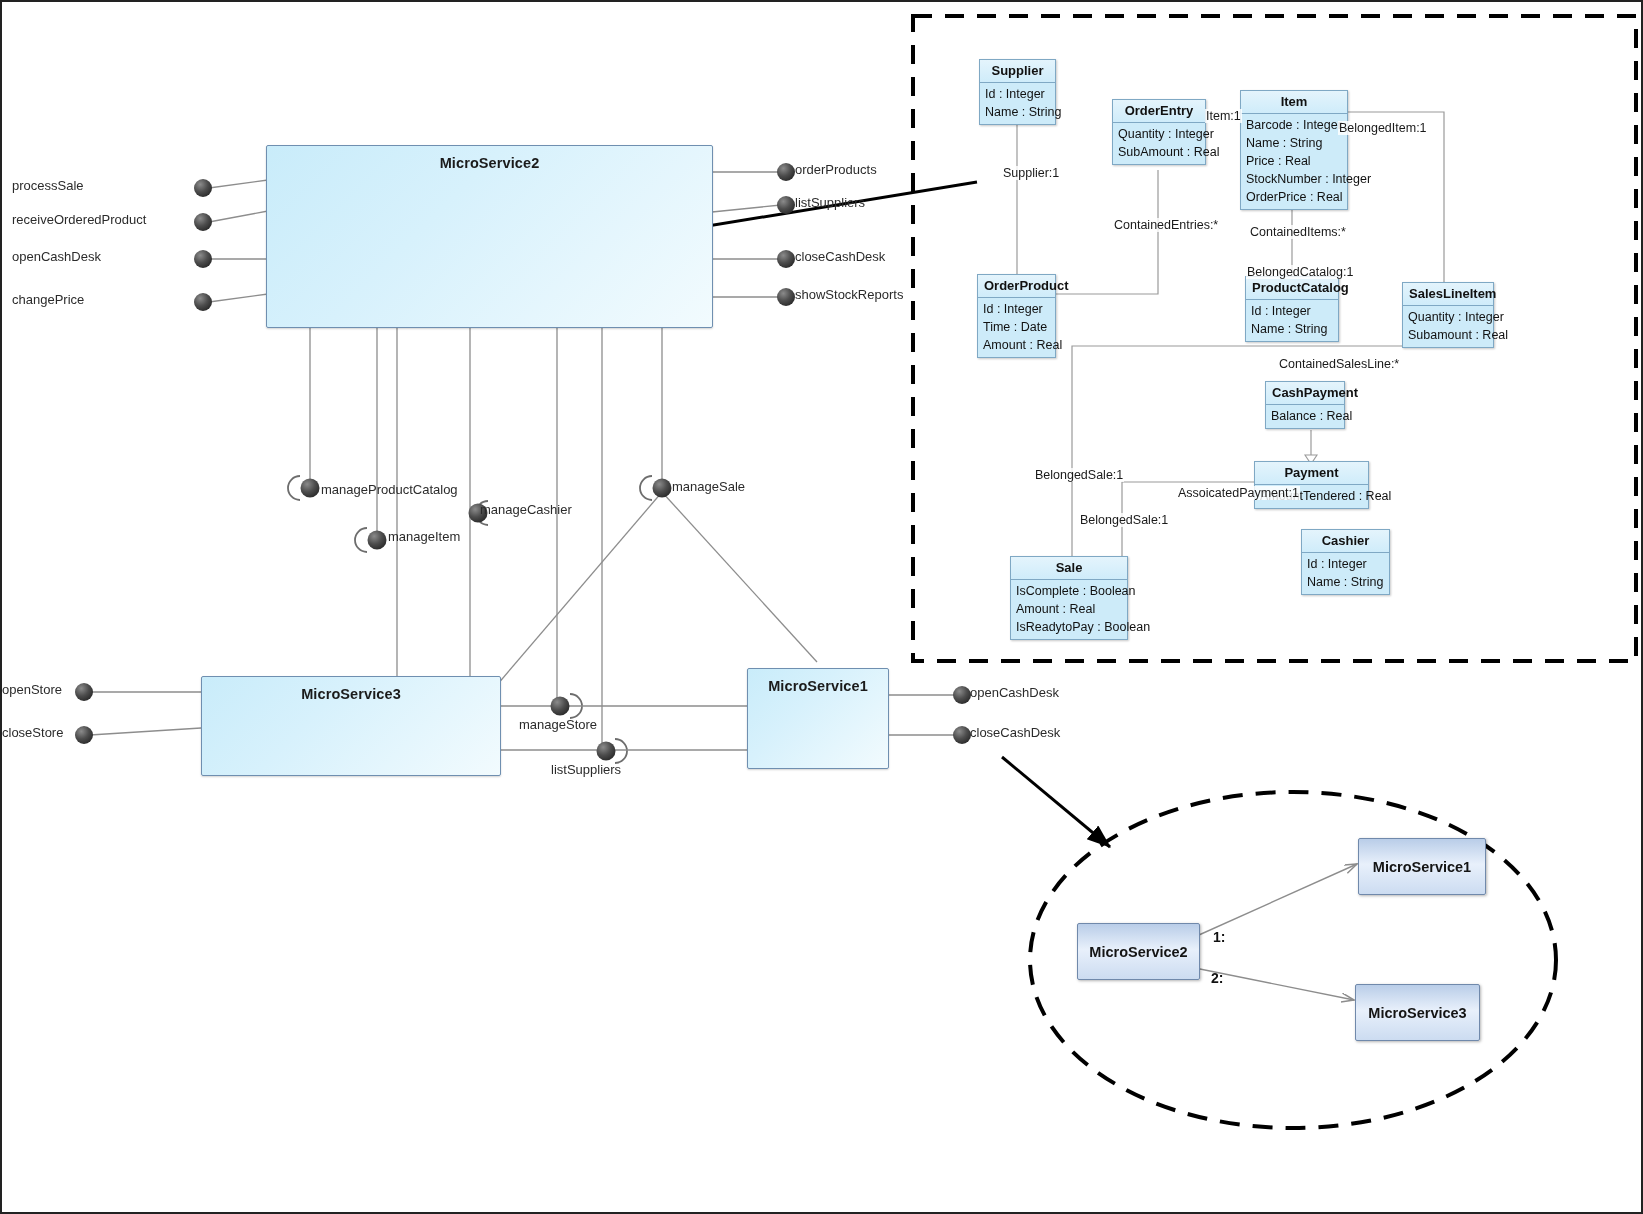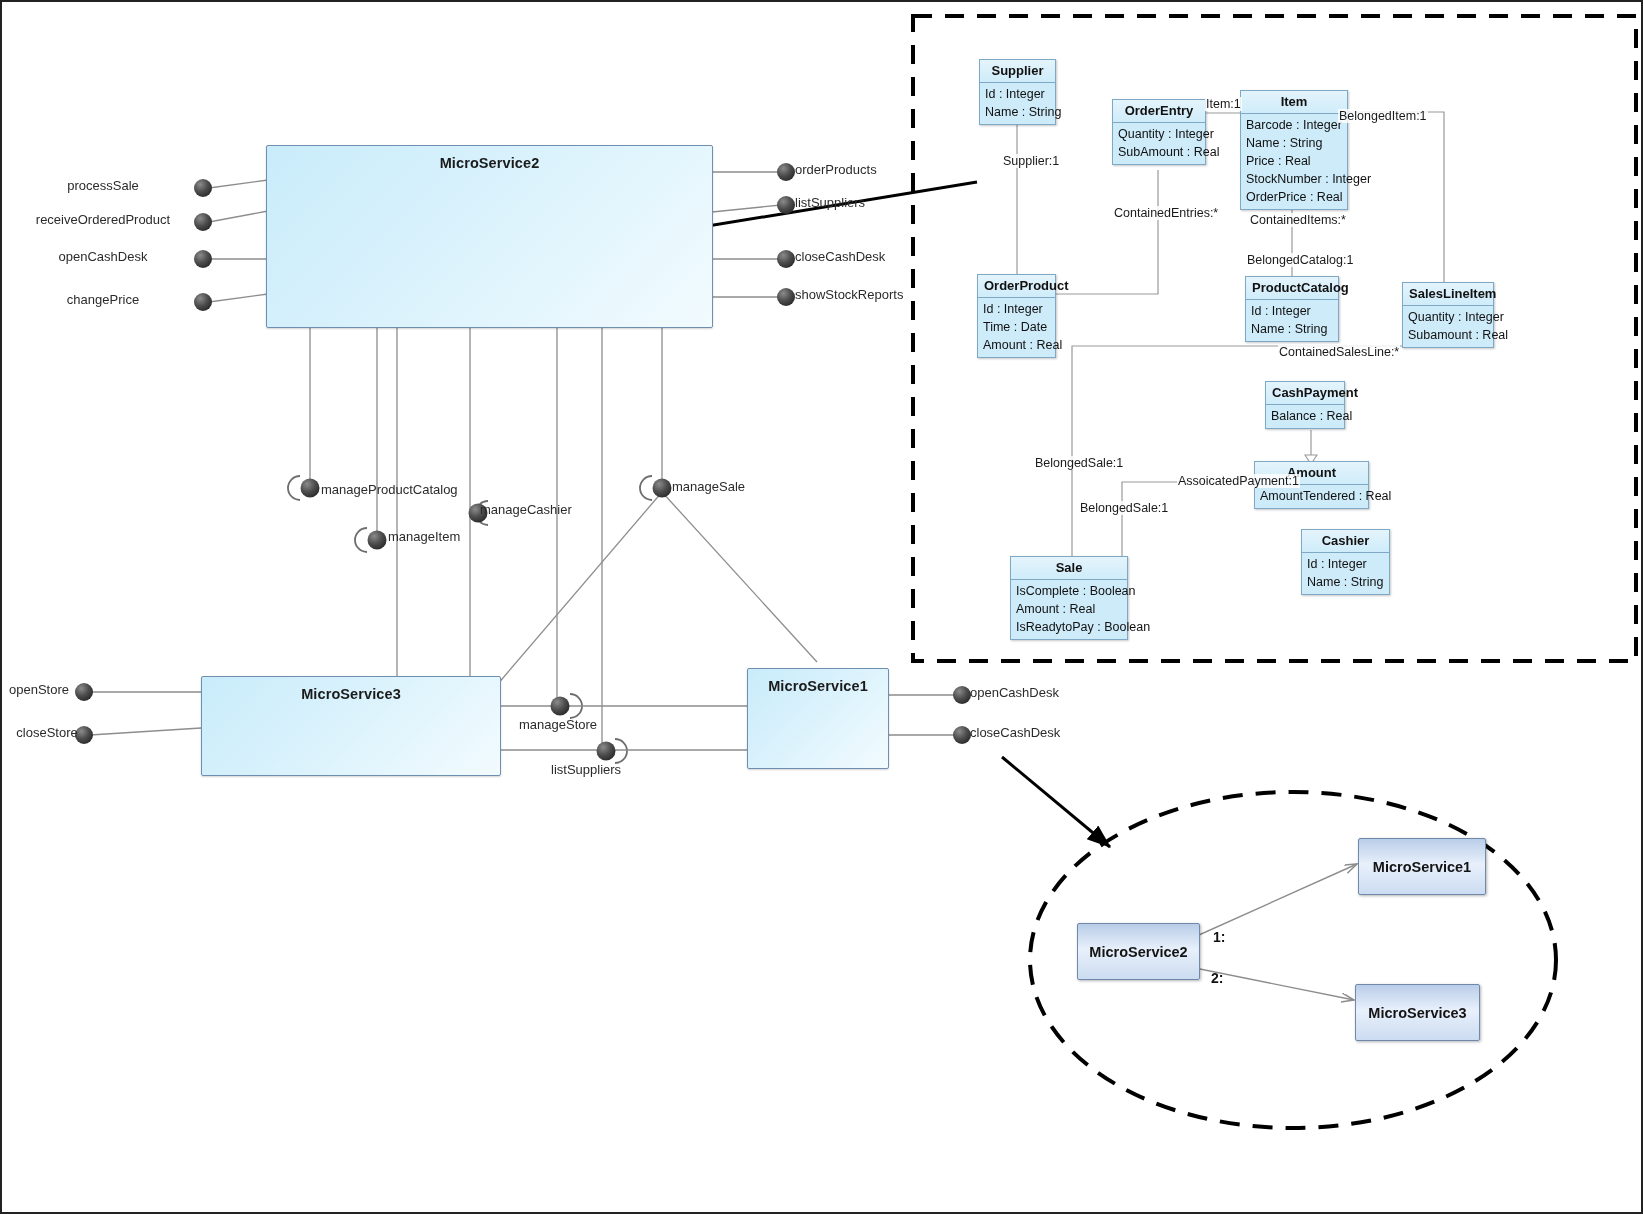--- a/index.html
+++ b/index.html
@@ -23,26 +23,26 @@
        box-shadow:1px 1px 2px rgba(0,0,0,.22);}
   .cls .hdr{box-sizing:border-box;text-align:center;font-weight:bold;
        font-size:13px;color:#111;padding:3px 6px 4px;
        background:linear-gradient(180deg,#e4f4fc 0%,#cfecfa 100%);
        border-bottom:1px solid #7fa8c4;white-space:nowrap;}
   .cls .attrs{padding:2px 0 3px 5px;}
   .cls .attrs div{font-size:12.5px;color:#111;line-height:1.44;white-space:nowrap;}
 
   
   .rlab{position:absolute;z-index:4;font-size:12.5px;color:#1a1a1a;
-        white-space:nowrap;background:rgba(255,255,255,.82);padding:0 1px;}
+        white-space:nowrap;background:rgba(255,255,255,.82);padding:0 1px;margin-top:12px;}
 
   
   .ilab{position:absolute;z-index:4;font-size:13px;color:#2b2b2b;white-space:nowrap;}
   .ilab.r{text-align:left}
-  .ilab.l{text-align:center}
+  .ilab.l{text-align:left}
 
   
   .seq{position:absolute;z-index:3;box-sizing:border-box;
        border:1px solid #7089ab;border-radius:2px;
        background:linear-gradient(180deg,#b9cde8 0%,#e8f0fb 46%,#ccdcf1 100%);
        box-shadow:1px 1px 3px rgba(0,0,0,.3);
        display:flex;align-items:center;justify-content:center;
        font-size:14.5px;font-weight:bold;color:#141414;}
   .seqlab{position:absolute;z-index:4;font-size:14px;font-weight:bold;color:#111;}
 </style>
@@ -174,21 +174,21 @@
   </div>
   <div class="comp" style="left:745px;top:666px;width:142px;height:101px">
     <div class="cname">MicroService1</div>
   </div>
 
   <div class="ilab l" style="left:10px;top:176px;width:182px">processSale</div>
   <div class="ilab l" style="left:10px;top:210px;width:182px">receiveOrderedProduct</div>
   <div class="ilab l" style="left:10px;top:247px;width:182px">openCashDesk</div>
   <div class="ilab l" style="left:10px;top:290px;width:182px">changePrice</div>
   <div class="ilab l" style="left:0px;top:680px;width:74px">openStore</div>
-  <div class="ilab l" style="left:8px;top:723px;width:74px">closeStore</div>
+  <div class="ilab l" style="left:0px;top:723px;width:74px">closeStore</div>
 
   <div class="ilab r" style="left:793px;top:160px">orderProducts</div>
   <div class="ilab r" style="left:793px;top:193px">listSuppliers</div>
   <div class="ilab r" style="left:793px;top:247px">closeCashDesk</div>
   <div class="ilab r" style="left:793px;top:285px">showStockReports</div>
   <div class="ilab r" style="left:968px;top:683px">openCashDesk</div>
   <div class="ilab r" style="left:968px;top:723px">closeCashDesk</div>
 
   <div class="ilab r" style="left:319px;top:480px">manageProductCatalog</div>
   <div class="ilab r" style="left:386px;top:527px">manageItem</div>
@@ -250,21 +250,21 @@
   </div>
 
   <div class="cls" style="left:1263px;top:379px;width:80px">
     <div class="hdr">CashPayment</div>
     <div class="attrs">
       <div>Balance : Real</div>
     </div>
   </div>
 
   <div class="cls" style="left:1252px;top:459px;width:115px">
-    <div class="hdr">Amount</div>
+    <div class="hdr">Payment</div>
     <div class="attrs">
       <div>AmountTendered : Real</div>
     </div>
   </div>
 
   <div class="cls" style="left:1299px;top:527px;width:89px">
     <div class="hdr">Cashier</div>
     <div class="attrs">
       <div>Id : Integer</div>
       <div>Name : String</div>

